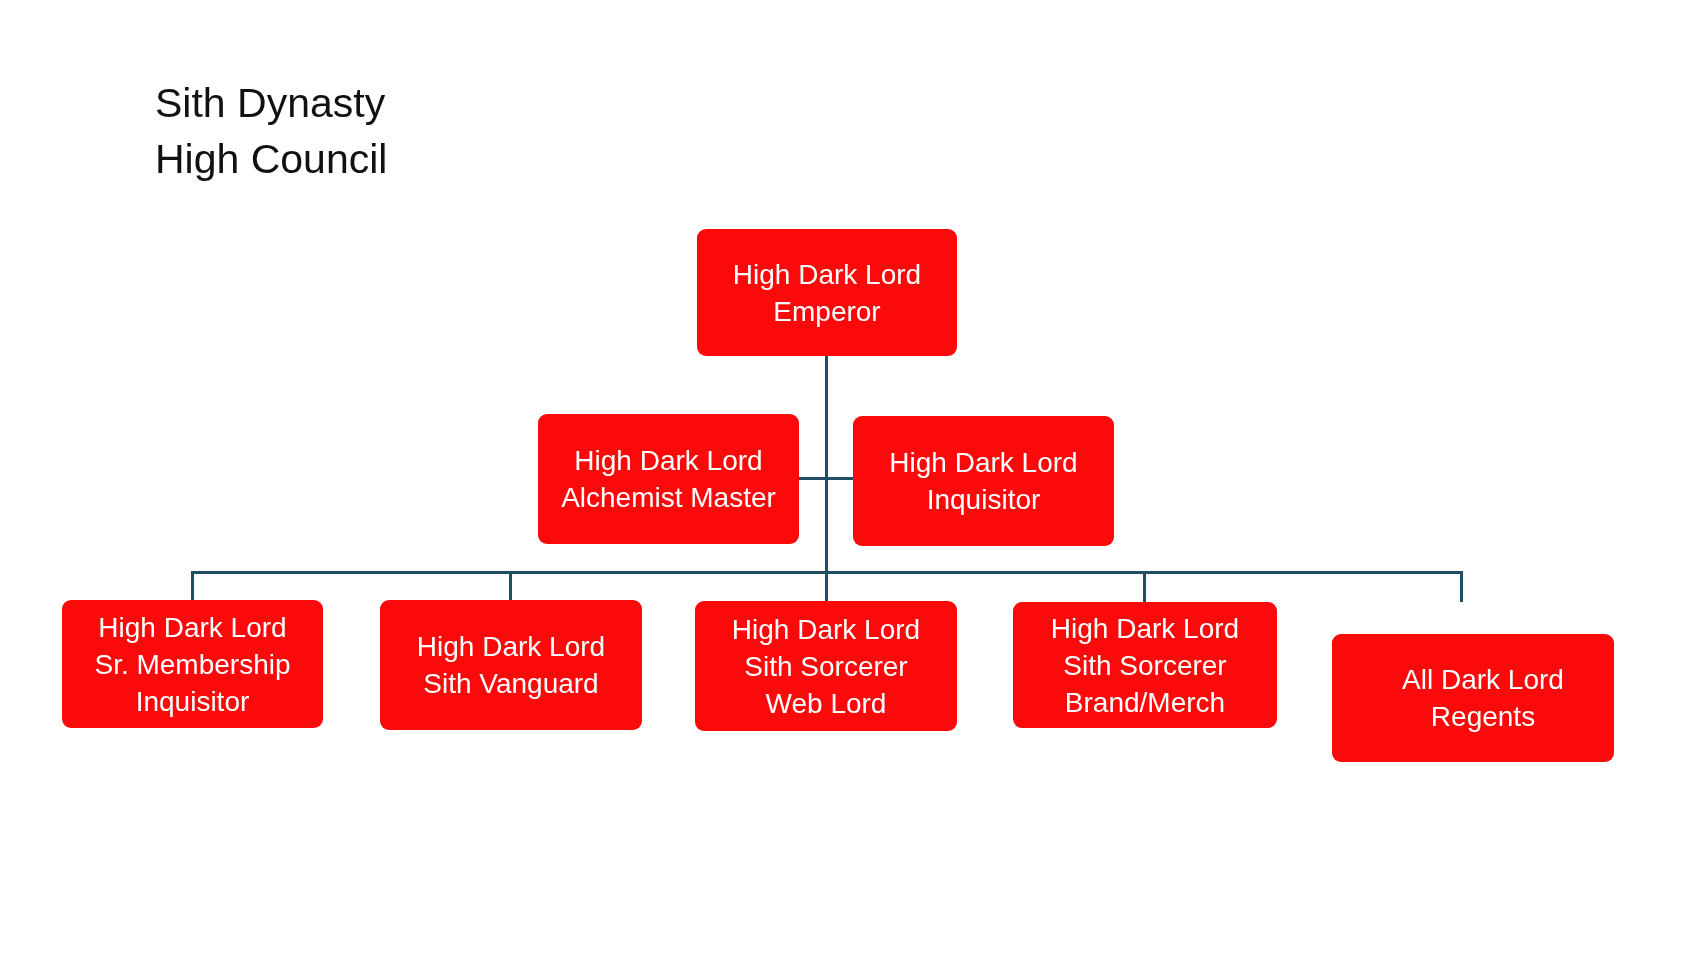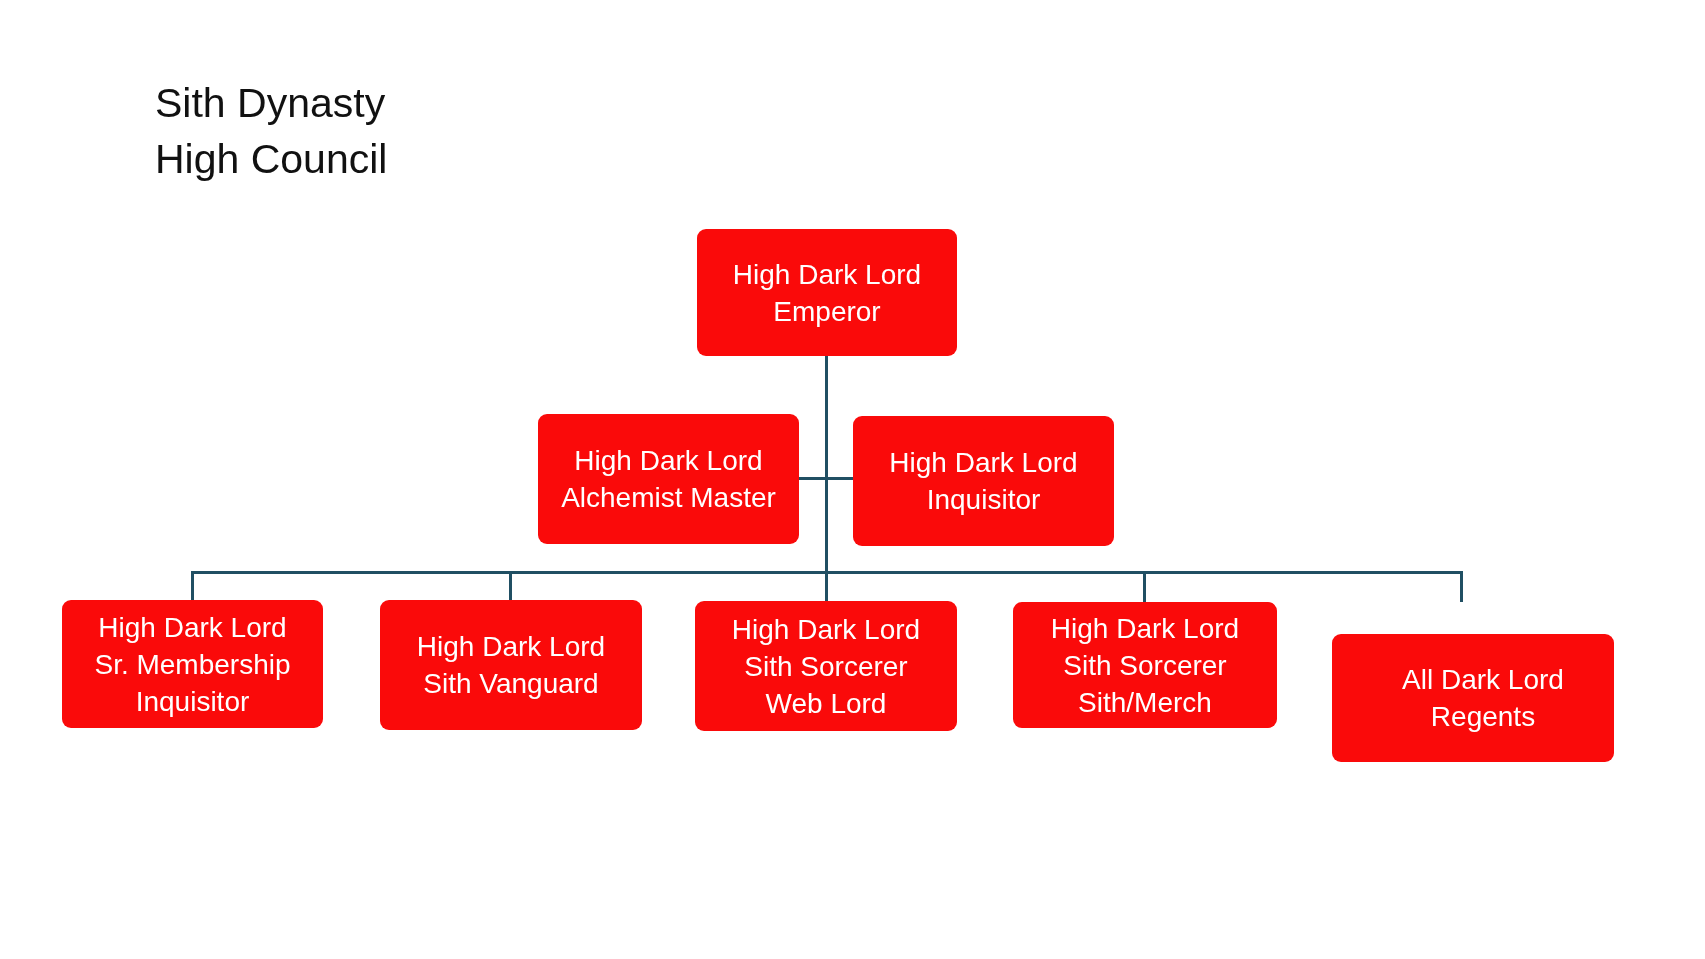--- a/index.html
+++ b/index.html
@@ -119,21 +119,21 @@
       <div>Web Lord</div>
     </div>
   </div>
 
   <div class="node n-alchemist">
     <div class="para">
       <div>High Dark Lord</div>
       <div>Sith Sorcerer</div>
     </div>
     <div class="para">
-      <div>Sith/Merch</div>
+      <div>Brand/Merch</div>
     </div>
   </div>
 
   <div class="node n-regents">
     <div class="para">
       <div>All Dark Lord</div>
       <div>Regents</div>
     </div>
   </div>
 

